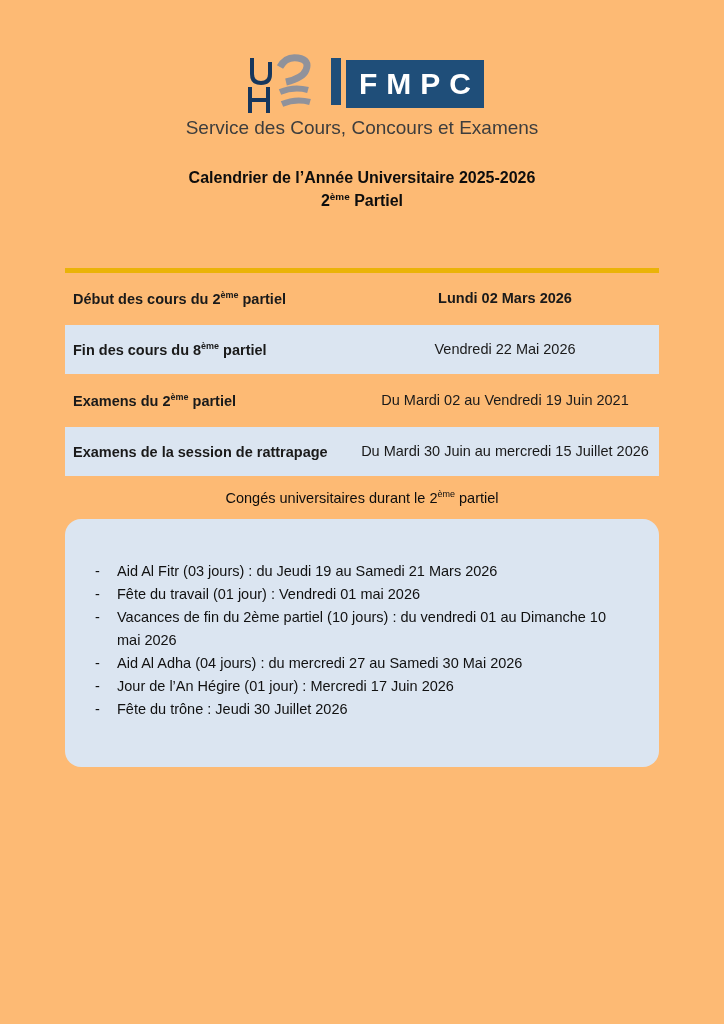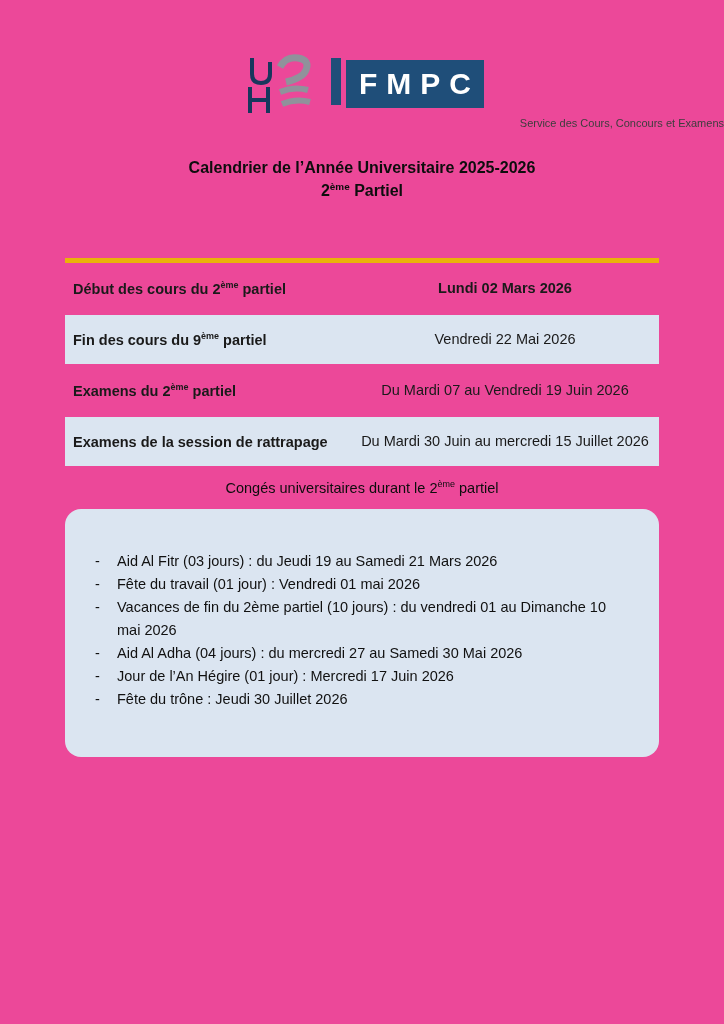--- a/index.html
+++ b/index.html
@@ -1,27 +1,27 @@
 <!DOCTYPE html>
 <html><head>
 <meta charset="utf-8">
 <style>
   html,body{margin:0;padding:0;background:#ffffff;}
-  .page{width:724px;height:1024px;background:#ec4899;position:relative;overflow:hidden;
+  .page{width:724px;height:1024px;background:#fdba74;position:relative;overflow:hidden;
         font-family:"Liberation Sans",sans-serif;color:#1a1a1a;}
 
   
   .header{padding-top:54px;text-align:center;}
   .logo-row{display:flex;align-items:flex-start;justify-content:center;}
   .logo-mark svg{display:block;}
   .logo-bar{width:10px;height:47px;background:#1f4e79;margin:4px 5px 0 3px;}
   .fmpc-box{background:#1f4e79;color:#ffffff;font-weight:bold;font-size:30px;line-height:1;
             letter-spacing:9px;padding:9px 4px 9px 13px;margin-top:6px;}
   .faculty-lines{margin-top:4px;color:#17375d;font-weight:bold;font-size:9px;line-height:1.25;letter-spacing:.2px;}
-  .service{font-size:11px;color:#3d3d3d;margin-top:1px;text-align:right;}
+  .service{font-size:19px;color:#3d3d3d;margin-top:1px;}
 
   
   .title{margin-top:27px;text-align:center;font-weight:bold;font-size:16px;line-height:1.45;color:#0d0d0d;}
   sup{font-size:.62em;}
 
   
   .schedule{width:594px;margin:56px auto 0;border-top:5px solid #eab308;padding-top:1px;}
   .row{display:flex;align-items:center;min-height:49px;margin-bottom:2px;}
   .row.shaded{background:#dbe5f1;}
   .row-label{flex:1;padding-left:8px;font-weight:bold;font-size:14.5px;color:#1a1a1a;}
@@ -62,26 +62,26 @@
     <div>Calendrier de l’Année Universitaire 2025-2026</div>
     <div><span>2</span><sup>ème</sup><span> Partiel</span></div>
   </div>
 
   <div class="schedule">
     <div class="row">
       <div class="row-label"><span>Début des cours du 2</span><sup>ème</sup><span> partiel</span></div>
       <div class="row-value bold">Lundi 02 Mars 2026</div>
     </div>
     <div class="row shaded">
-      <div class="row-label"><span>Fin des cours du 9</span><sup>ème</sup><span> partiel</span></div>
+      <div class="row-label"><span>Fin des cours du 8</span><sup>ème</sup><span> partiel</span></div>
       <div class="row-value">Vendredi 22 Mai 2026</div>
     </div>
     <div class="row">
       <div class="row-label"><span>Examens du 2</span><sup>ème</sup><span> partiel</span></div>
-      <div class="row-value">Du Mardi 07 au Vendredi 19 Juin 2026</div>
+      <div class="row-value">Du Mardi 02 au Vendredi 19 Juin 2021</div>
     </div>
     <div class="row shaded">
       <div class="row-label"><span>Examens de la session de rattrapage</span><sup></sup><span></span></div>
       <div class="row-value">Du Mardi 30 Juin au mercredi 15 Juillet 2026</div>
     </div>
   </div>
 
   <div class="holidays-heading"><span>Congés universitaires durant le 2</span><sup>ème</sup><span> partiel</span></div>
 
   <div class="holidays-box">

